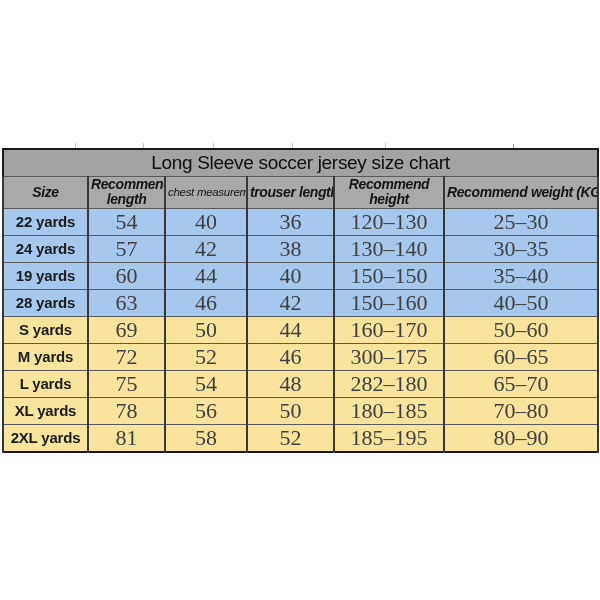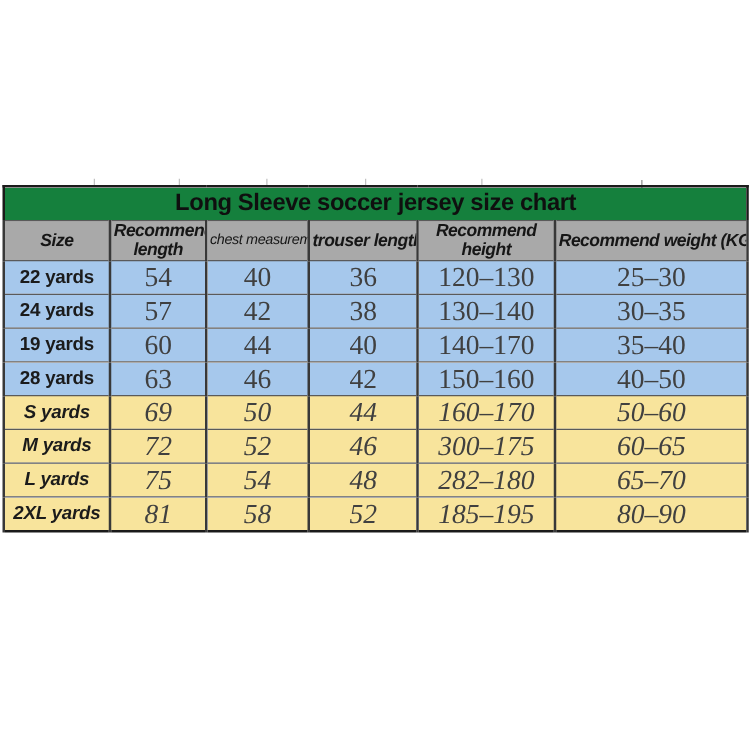--- a/index.html
+++ b/index.html
@@ -31,22 +31,22 @@
     border-right: 2px solid var(--v-line, #383838);
     border-top: 1px solid var(--h-line, #5a5a5a);
     border-bottom: 1px solid var(--h-line, #5a5a5a);
     overflow: hidden;
     text-align: center;
     vertical-align: middle;
     padding: 0 2px;
   }
   .title-cell {
     height: 26px;
-    background: #15803d;
-    font-weight: 700;
+    background: #a3a3a3;
+    font-weight: 400;
     font-size: 19px;
     letter-spacing: -0.3px;
     color: #0f0f0f;
     border-left: none;
     border-right: none;
   }
   .header-row th {
     height: 30px;
     background: var(--header-bg, #a9a9a9);
     font-weight: 700;
@@ -63,21 +63,21 @@
     white-space: nowrap;
   }
   .header-row th.nowrap-header {
     white-space: nowrap;
   }
   .data-row td {
     height: 26px;
     line-height: 1;
   }
   .data-row.kids td  { background: var(--kids-row-bg, #a6c8ec); }
-  .data-row.adult td { background: var(--adult-row-bg, #f8e49c); font-style: italic; }
+  .data-row.adult td { background: var(--adult-row-bg, #f8e49c); }
   .size-cell {
     font-weight: 700;
     font-size: 15px;
     letter-spacing: -0.2px;
     color: #1b1b1b;
   }
   .num-cell {
     font-family: "Liberation Serif", serif;
     font-size: 22px;
     color: #404040;
@@ -149,21 +149,21 @@
           <td class="num-cell">42</td>
           <td class="num-cell">38</td>
           <td class="num-cell">130–140</td>
           <td class="num-cell">30–35</td>
         </tr>
         <tr class="data-row kids">
           <td class="size-cell">19 yards</td>
           <td class="num-cell">60</td>
           <td class="num-cell">44</td>
           <td class="num-cell">40</td>
-          <td class="num-cell">140–170</td>
+          <td class="num-cell">150–150</td>
           <td class="num-cell">35–40</td>
         </tr>
         <tr class="data-row kids">
           <td class="size-cell">28 yards</td>
           <td class="num-cell">63</td>
           <td class="num-cell">46</td>
           <td class="num-cell">42</td>
           <td class="num-cell">150–160</td>
           <td class="num-cell">40–50</td>
         </tr>
@@ -185,20 +185,28 @@
         </tr>
         <tr class="data-row adult">
           <td class="size-cell">L yards</td>
           <td class="num-cell">75</td>
           <td class="num-cell">54</td>
           <td class="num-cell">48</td>
           <td class="num-cell">282–180</td>
           <td class="num-cell">65–70</td>
         </tr>
         <tr class="data-row adult">
+          <td class="size-cell">XL yards</td>
+          <td class="num-cell">78</td>
+          <td class="num-cell">56</td>
+          <td class="num-cell">50</td>
+          <td class="num-cell">180–185</td>
+          <td class="num-cell">70–80</td>
+        </tr>
+        <tr class="data-row adult">
           <td class="size-cell">2XL yards</td>
           <td class="num-cell">81</td>
           <td class="num-cell">58</td>
           <td class="num-cell">52</td>
           <td class="num-cell">185–195</td>
           <td class="num-cell">80–90</td>
         </tr>
       </tbody>
   </table>
 

